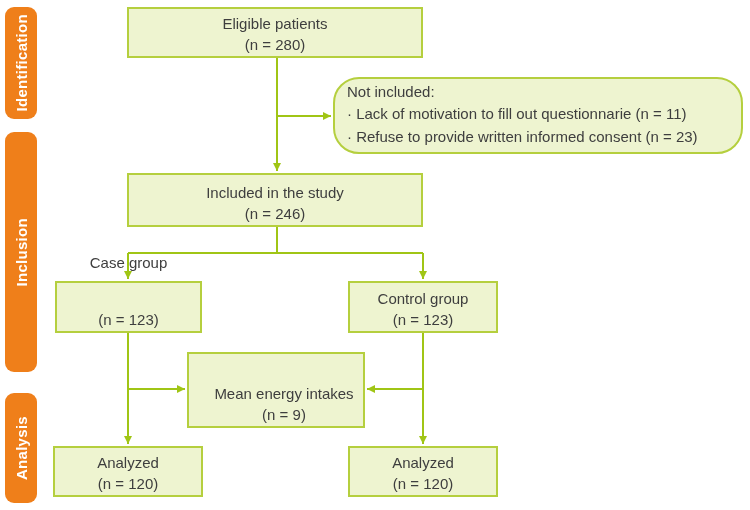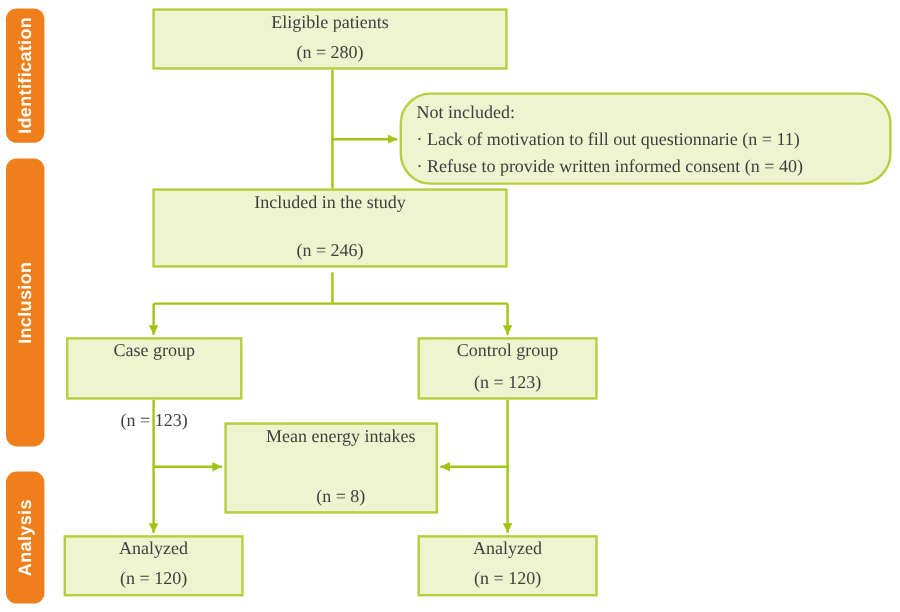--- a/index.html
+++ b/index.html
@@ -63,36 +63,35 @@
   .flow-box {
     position: absolute;
     box-sizing: border-box;
     background: var(--c-fill);
     border: 2px solid var(--c-border);
     color: var(--c-text);
     font-size: 15px;
     line-height: 1.45;
     display: flex;
     flex-direction: column;
-    justify-content: space-between;
+    justify-content: flex-end;
     align-items: center;
     text-align: center;
     z-index: 2;
-    font-family: Liberation Serif, serif;
   }
   .flow-box.left-align {
     align-items: flex-start;
     text-align: left;
     padding: 4px 12px;
     line-height: 1.5;
     border-radius: 26px;
   }
   .box-eligible          { left: 127px; top: 7px;   width: 296px; height: 51px; }
   .box-not-included      { left: 333px; top: 77px;  width: 410px; height: 77px; }
-  .box-included          { left: 127px; top: 157px; width: 296px; height: 66px; }
+  .box-included          { left: 127px; top: 173px; width: 296px; height: 54px; }
   .box-case-group        { left: 55px;  top: 281px; width: 147px; height: 52px; gap: 36px; }
   .box-control-group     { left: 348px; top: 281px; width: 150px; height: 52px; }
   .box-excluded          { left: 187px; top: 352px; width: 178px; height: 76px; padding-left: 16px; }
   .box-analyzed-case     { left: 53px;  top: 446px; width: 150px; height: 51px; }
   .box-analyzed-control  { left: 348px; top: 446px; width: 150px; height: 51px; }
 </style>
 </head>
 <body>
 
 <div class="figure">
@@ -126,41 +125,41 @@
   </div>
 
   <div class="flow-box box-eligible">
     <div>Eligible patients</div>
     <div>(n = 280)</div>
   </div>
 
   <div class="flow-box box-not-included left-align">
     <div>Not included:</div>
     <div>· Lack of motivation to fill out questionnarie (n = 11)</div>
-    <div>· Refuse to provide written informed consent (n = 40)</div>
+    <div>· Refuse to provide written informed consent (n = 23)</div>
   </div>
 
   <div class="flow-box box-included">
     <div>Included in the study</div>
     <div>(n = 246)</div>
   </div>
 
   <div class="flow-box box-case-group">
     <div>Case group</div>
     <div>(n = 123)</div>
   </div>
 
   <div class="flow-box box-control-group">
     <div>Control group</div>
     <div>(n = 123)</div>
   </div>
 
   <div class="flow-box box-excluded">
     <div>Mean energy intakes</div>
-    <div>(n = 8)</div>
+    <div>(n = 9)</div>
   </div>
 
   <div class="flow-box box-analyzed-case">
     <div>Analyzed</div>
     <div>(n = 120)</div>
   </div>
 
   <div class="flow-box box-analyzed-control">
     <div>Analyzed</div>
     <div>(n = 120)</div>

